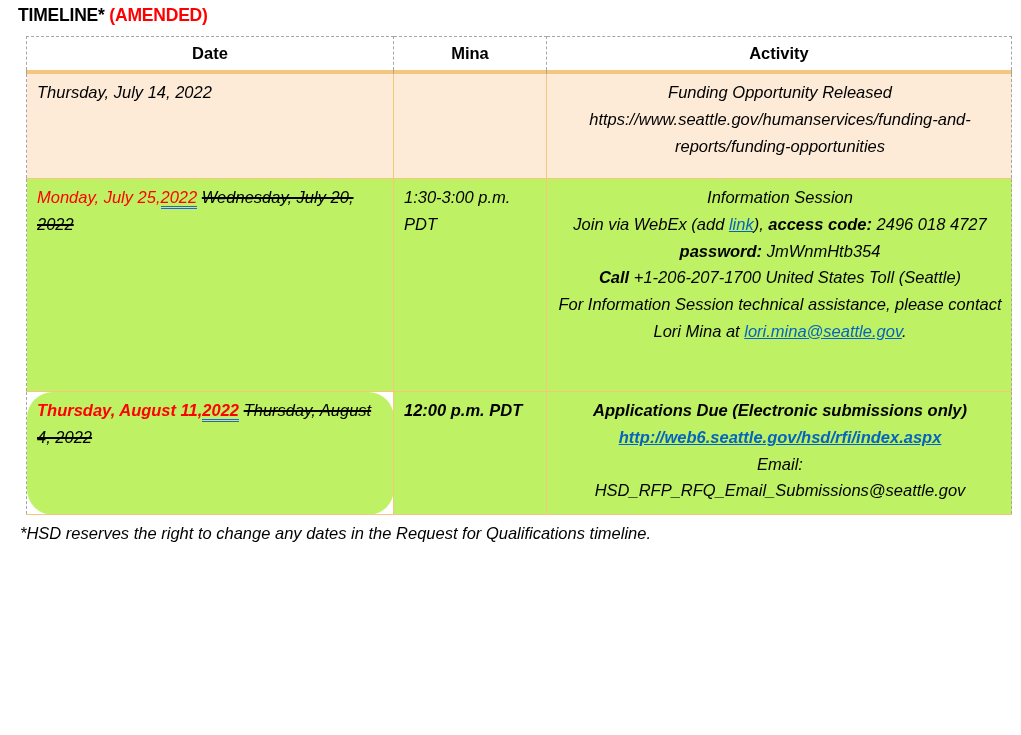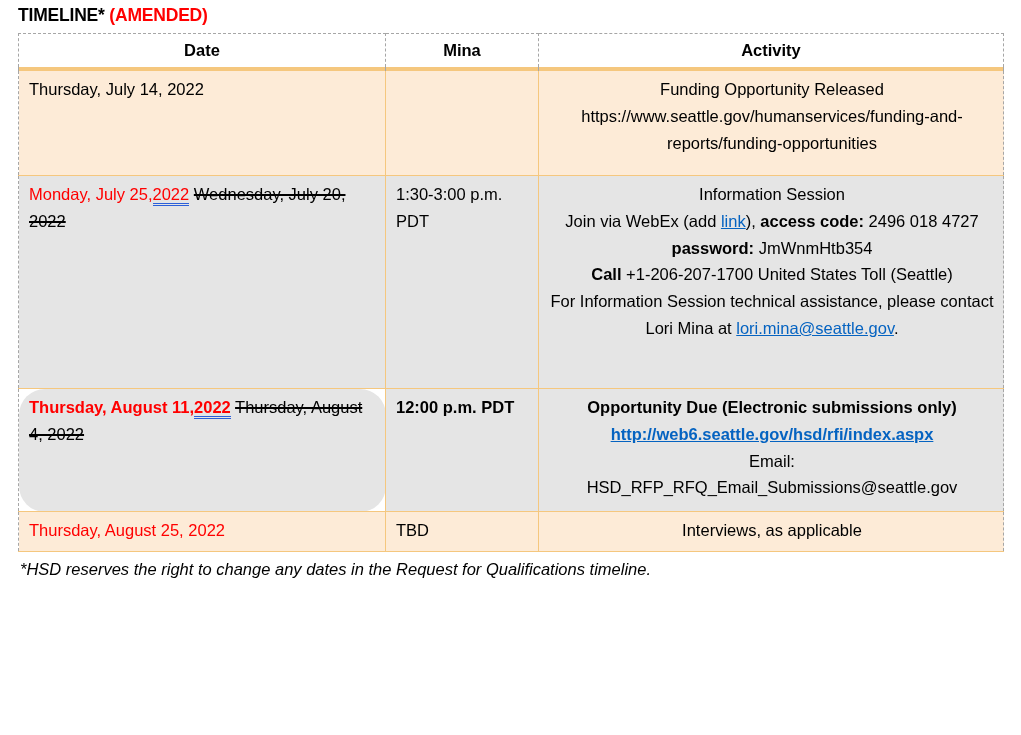--- a/index.html
+++ b/index.html
@@ -32,21 +32,21 @@
     white-space: nowrap;
   }
   .title .t-black { color: #000000; }
   .title .t-red   { color: #FF0000; }
 
   
   table.timeline {
     border-collapse: collapse;
     table-layout: fixed;
     width: 985px;
-    margin: 0;
+    margin: 8px;
   }
   table.timeline col.c-date { width: 367px; }
   table.timeline col.c-time { width: 153px; }
   table.timeline col.c-act  { width: 465px; }
 
   
   thead th {
     background: #ffffff;
     font-size: 16.5px;
     font-weight: bold;
@@ -74,26 +74,27 @@
   tbody td {
     font-size: 16.5px;
     line-height: 1.62;
     vertical-align: top;
     padding: 5px 8px 7px 10px;
     border-left: 1px solid #F5C77E;
     border-right: 1px solid #F5C77E;
     border-bottom: 1px solid #F5C77E;
     word-wrap: break-word;
     overflow-wrap: break-word;
+    font-style: italic;
   }
   tbody td.col-date { border-left: 1px dashed #A6A6A6; }
   tbody td.col-act  { border-right: 1px dashed #A6A6A6; text-align: center; }
 
   tbody tr.band td { background: #FDEBD7; }
-  tbody tr.plain td { background: #e5e5e5; }
+  tbody tr.plain td { background: #bef264; }
 
   
   .red      { color: #FF0000; }
   .bold     { font-weight: bold; }
   .strike   { text-decoration: line-through; text-decoration-thickness: 1.5px; color: #000000; }
   .ins      { color: #FF0000; border-bottom: 3px double #2B5FD9; padding-bottom: 0px; }
   .link     { color: #0563C1; text-decoration: underline; }
   .link-bold{ color: #0563C1; text-decoration: underline; font-weight: bold; }
 
   
@@ -161,34 +162,27 @@
         </td>
       </tr>
 
 
       <tr class="plain">
         <td class="col-date" style="height:110px;border-radius:26px;">
           <span class="red bold">Thursday, August 11,</span><span class="ins bold">2022</span> <span class="strike">Thursday, August 4, 2022</span>
         </td>
         <td class="bold">12:00 p.m. PDT</td>
         <td class="col-act">
-          <div class="bold">Opportunity Due (Electronic submissions only)</div>
+          <div class="bold">Applications Due (Electronic submissions only)</div>
           <div><a class="link-bold" href="#">http://web6.seattle.gov/hsd/rfi/index.aspx</a></div>
           <div>Email:</div>
           <div>HSD_RFP_RFQ_Email_Submissions@seattle.gov</div>
         </td>
       </tr>
 
-      <tr class="band">
-        <td class="col-date" style="height:22px;">
-          <span class="red">Thursday, August 25, 2022</span>
-        </td>
-        <td>TBD</td>
-        <td class="col-act">Interviews, as applicable</td>
-      </tr>
 
 
 
     </tbody>
   </table>
 
   <div class="footnote">*HSD reserves the right to change any dates in the Request for Qualifications timeline.</div>
 
 </div>
 

